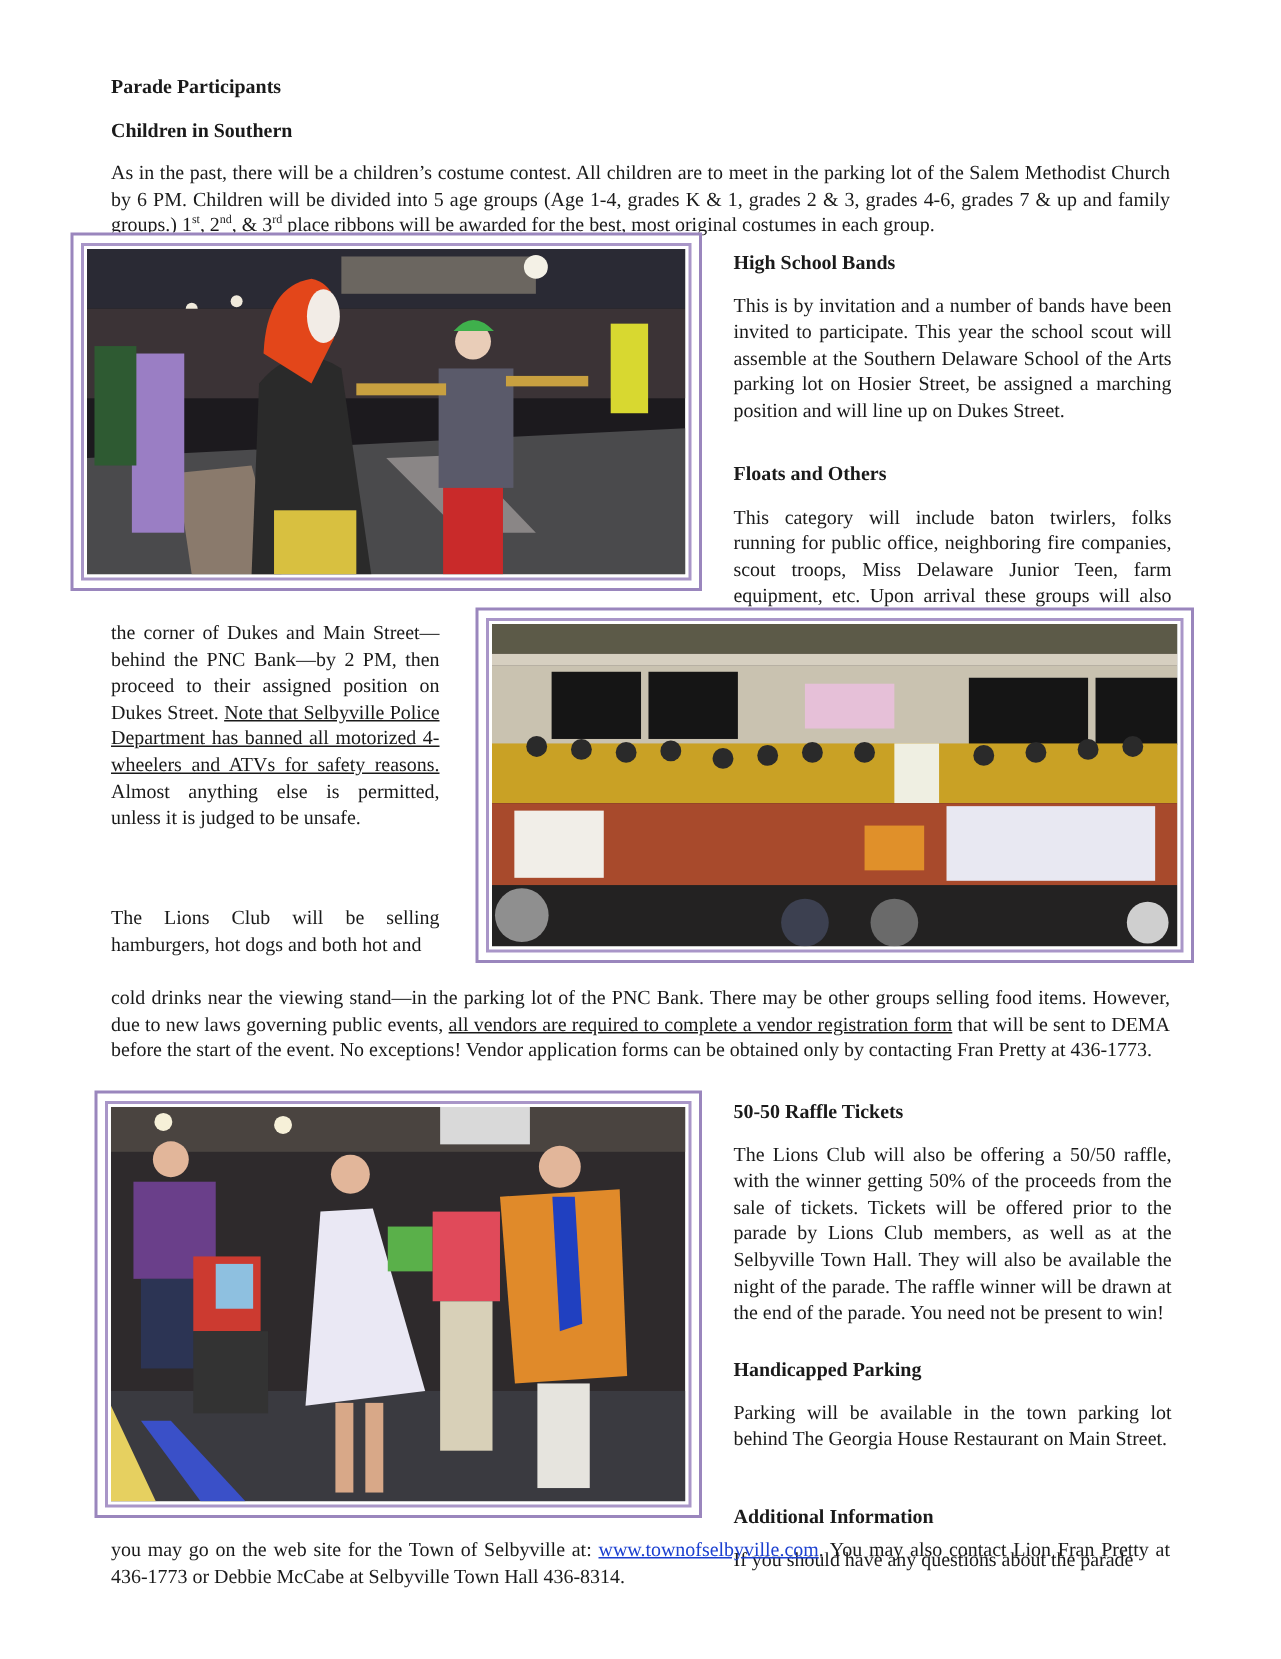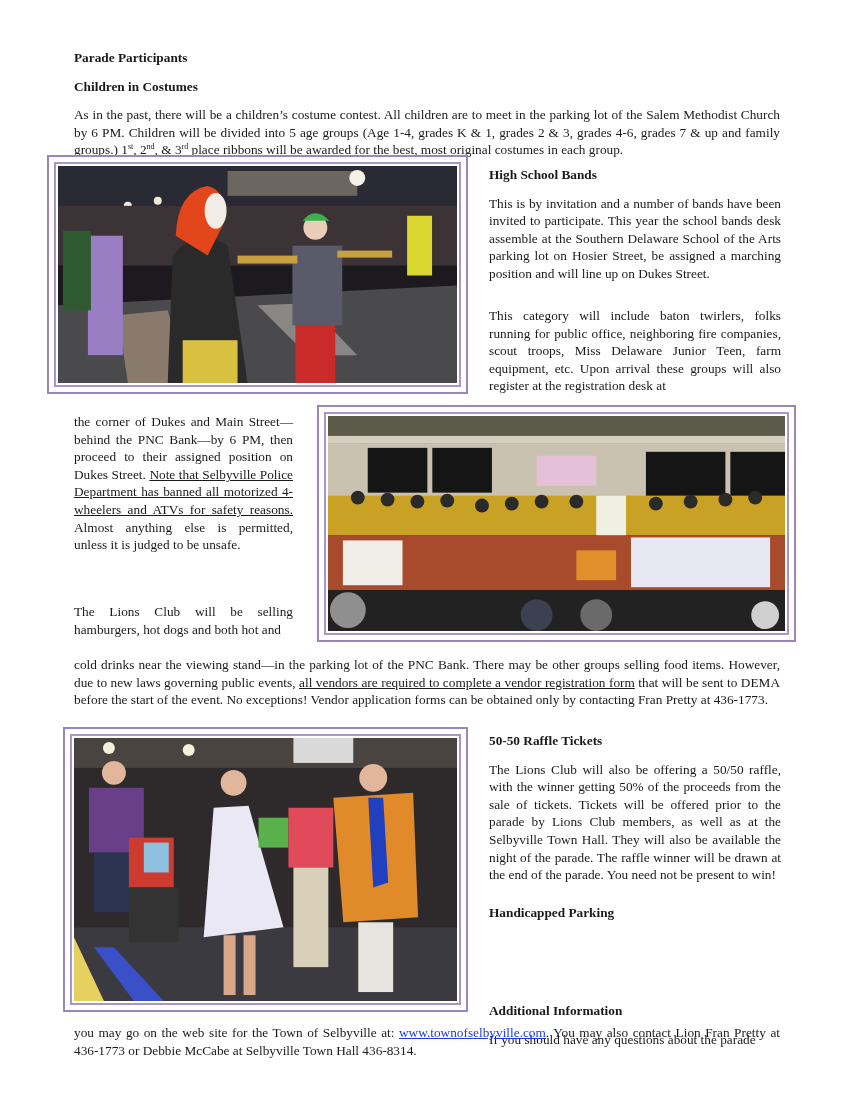--- a/index.html
+++ b/index.html
@@ -23,21 +23,21 @@
     position: absolute; left: 5px; top: 5px; right: 5px; bottom: 5px;
     border: 2px solid #a996c8; box-sizing: border-box; background:#fff;
   }
   .photo { position: absolute; left: 2px; top: 2px; right: 2px; bottom: 2px; overflow: hidden; }
 </style>
 </head>
 <body>
 
 <div class="abs" style="left:63px; top:38px; width:728px;">
   <p class="h">Parade Participants</p>
-  <p class="h">Children in Costumes</p>
+  <p class="h">Children in Southern</p>
   <p class="just"><span>As in the past, there will be a children’s costume contest.  All children are to meet in the parking lot of the Salem Methodist Church by 6 PM.  Children will be divided into 5 age groups (Age 1-4, grades K &amp; 1, grades 2 &amp; 3, grades 4-6, grades 7 &amp; up and family groups.)  1</span><sup style="font-size:8px;line-height:0">st</sup><span>, 2</span><sup style="font-size:8px;line-height:0">nd</sup><span>, &amp; 3</span><sup style="font-size:8px;line-height:0">rd</sup><span> place ribbons will be awarded for the best, most original costumes in each group.</span></p>
 </div>
 
 <div class="frame" style="left:47px; top:155px; width:421px; height:239px;">
   <div class="inner">
     <div class="photo">
       <svg width="100%" height="100%" viewBox="0 0 400 218" preserveAspectRatio="none">
         <rect width="400" height="218" fill="#1c1a1e"></rect>
         <rect x="0" y="0" width="400" height="40" fill="#2a2a34"></rect>
         <rect x="170" y="5" width="130" height="25" fill="#6b6660"></rect>
@@ -61,28 +61,29 @@
         <path d="M245 55 Q258 40 272 55 Z" fill="#3fb04c"></path>
         <rect x="180" y="90" width="60" height="8" fill="#c8a040"></rect>
         <rect x="280" y="85" width="55" height="7" fill="#c8a040"></rect>
       </svg>
     </div>
   </div>
 </div>
 
 <div class="abs" style="left:478px; top:155px; width:314px;">
   <p class="h">High School Bands</p>
-  <p class="just">This is by invitation and a number of bands have been invited to participate.  This year the school bands desk assemble at the Southern Delaware School of the Arts parking lot on Hosier Street, be assigned a marching position and will line up on Dukes Street.</p>
+  <p class="just">This is by invitation and a number of bands have been invited to participate.  This year the school scout will assemble at the Southern Delaware School of the Arts parking lot on Hosier Street, be assigned a marching position and will line up on Dukes Street.</p>
 </div>
 <div class="abs" style="left:478px; top:296px; width:314px;">
+  <p class="h">Floats and Others</p>
   <p class="just">This category will include baton twirlers, folks running for public office, neighboring fire companies, scout troops, Miss Delaware Junior Teen, farm equipment, etc.  Upon arrival these groups will also register at the registration desk at</p>
 </div>
 
 <div class="abs" style="left:63px; top:402px; width:241px;">
-  <p class="just"><span>the corner of Dukes and Main Street—behind the PNC Bank—by 6 PM, then proceed to their assigned position on Dukes Street.  </span><span class="u">Note that Selbyville Police Department has banned all motorized 4-wheelers and ATVs for safety reasons.</span><span>  Almost anything else is permitted, unless it is judged to be unsafe.</span></p>
+  <p class="just"><span>the corner of Dukes and Main Street—behind the PNC Bank—by 2 PM, then proceed to their assigned position on Dukes Street.  </span><span class="u">Note that Selbyville Police Department has banned all motorized 4-wheelers and ATVs for safety reasons.</span><span>  Almost anything else is permitted, unless it is judged to be unsafe.</span></p>
 </div>
 
 <div class="frame" style="left:317px; top:405px; width:479px; height:237px;">
   <div class="inner">
     <div class="photo">
       <svg width="100%" height="100%" viewBox="0 0 460 216" preserveAspectRatio="none">
         <rect width="460" height="216" fill="#1e1c1a"></rect>
         <rect x="0" y="0" width="460" height="20" fill="#5c5a48"></rect>
         <rect x="0" y="20" width="460" height="8" fill="#d6cfc0"></rect>
         <rect x="0" y="28" width="460" height="60" fill="#c9c2b0"></rect>
@@ -162,20 +163,21 @@
   </div>
 </div>
 
 <div class="abs" style="left:478px; top:721px; width:314px;">
   <p class="h">50-50 Raffle Tickets</p>
   <p class="just">The Lions Club will also be offering a 50/50 raffle, with the winner getting 50% of the proceeds from the sale of tickets.  Tickets will be offered prior to the parade by Lions Club members, as well as at the Selbyville Town Hall.  They will also be available the night of the parade.  The raffle winner will be drawn at the end of the parade.  You need not be present to win!</p>
 </div>
 
 <div class="abs" style="left:478px; top:893px; width:314px;">
   <p class="h">Handicapped Parking</p>
+  <p class="just">Parking will be available in the town parking lot behind The Georgia House Restaurant on Main Street.</p>
 </div>
 
 <div class="abs" style="left:478px; top:991px; width:314px;">
   <p class="h">Additional Information</p>
   <p class="just">If you should have any questions about the parade</p>
 </div>
 <div class="abs" style="left:63px; top:1013px; width:728px;">
   <p class="just"><span>you may go on the web site for the Town of Selbyville at: </span><a class="link" href="#">www.townofselbyville.com</a><span>.  You may also contact Lion Fran Pretty at 436-1773 or Debbie McCabe at Selbyville Town Hall 436-8314.</span></p>
 </div>
 

